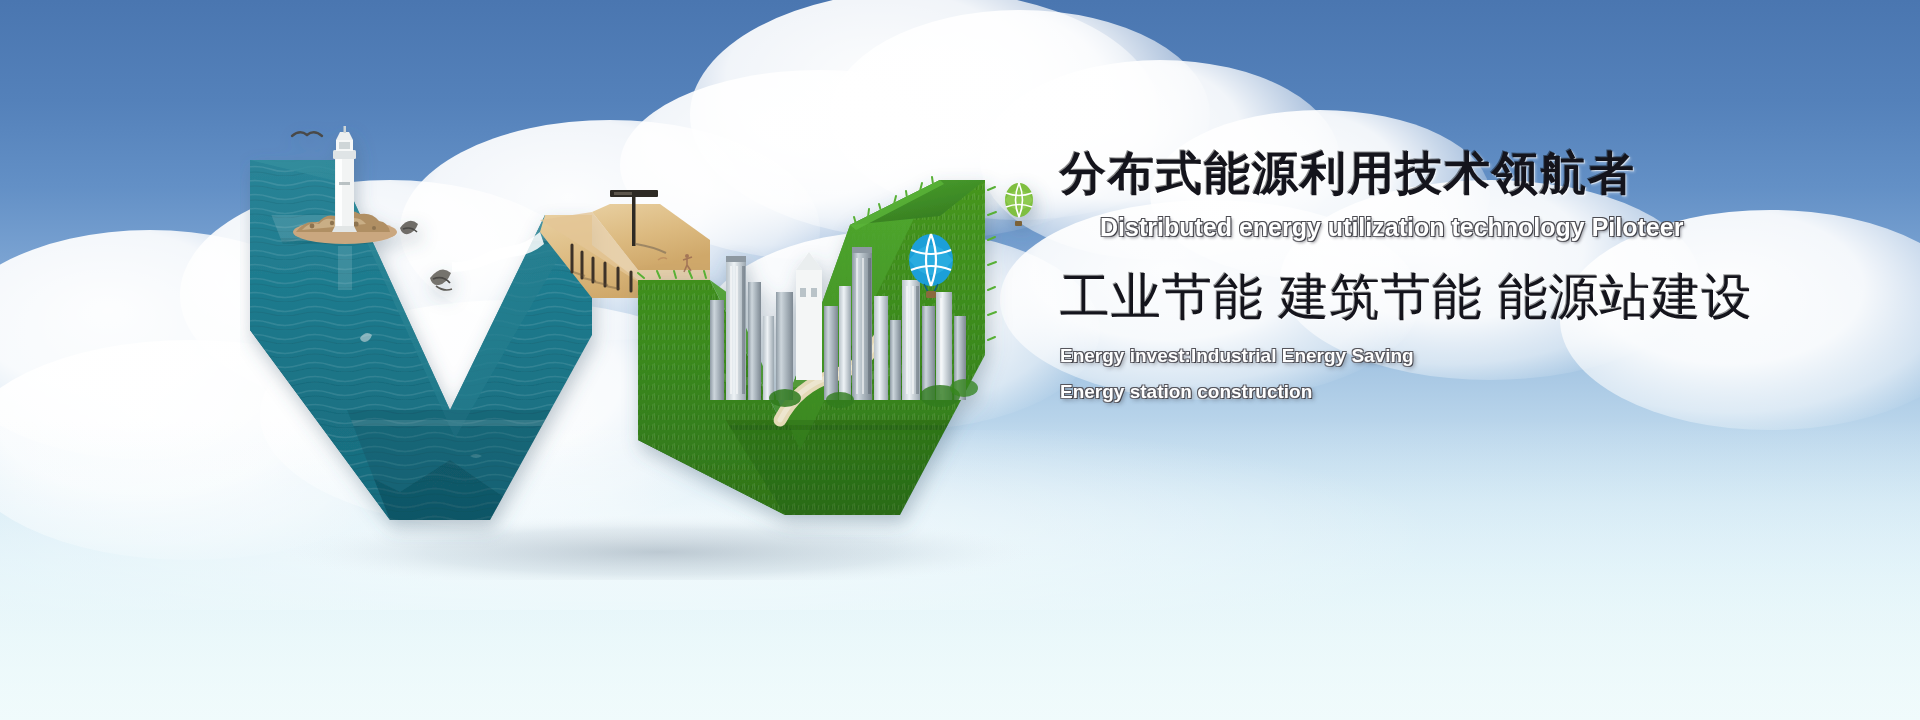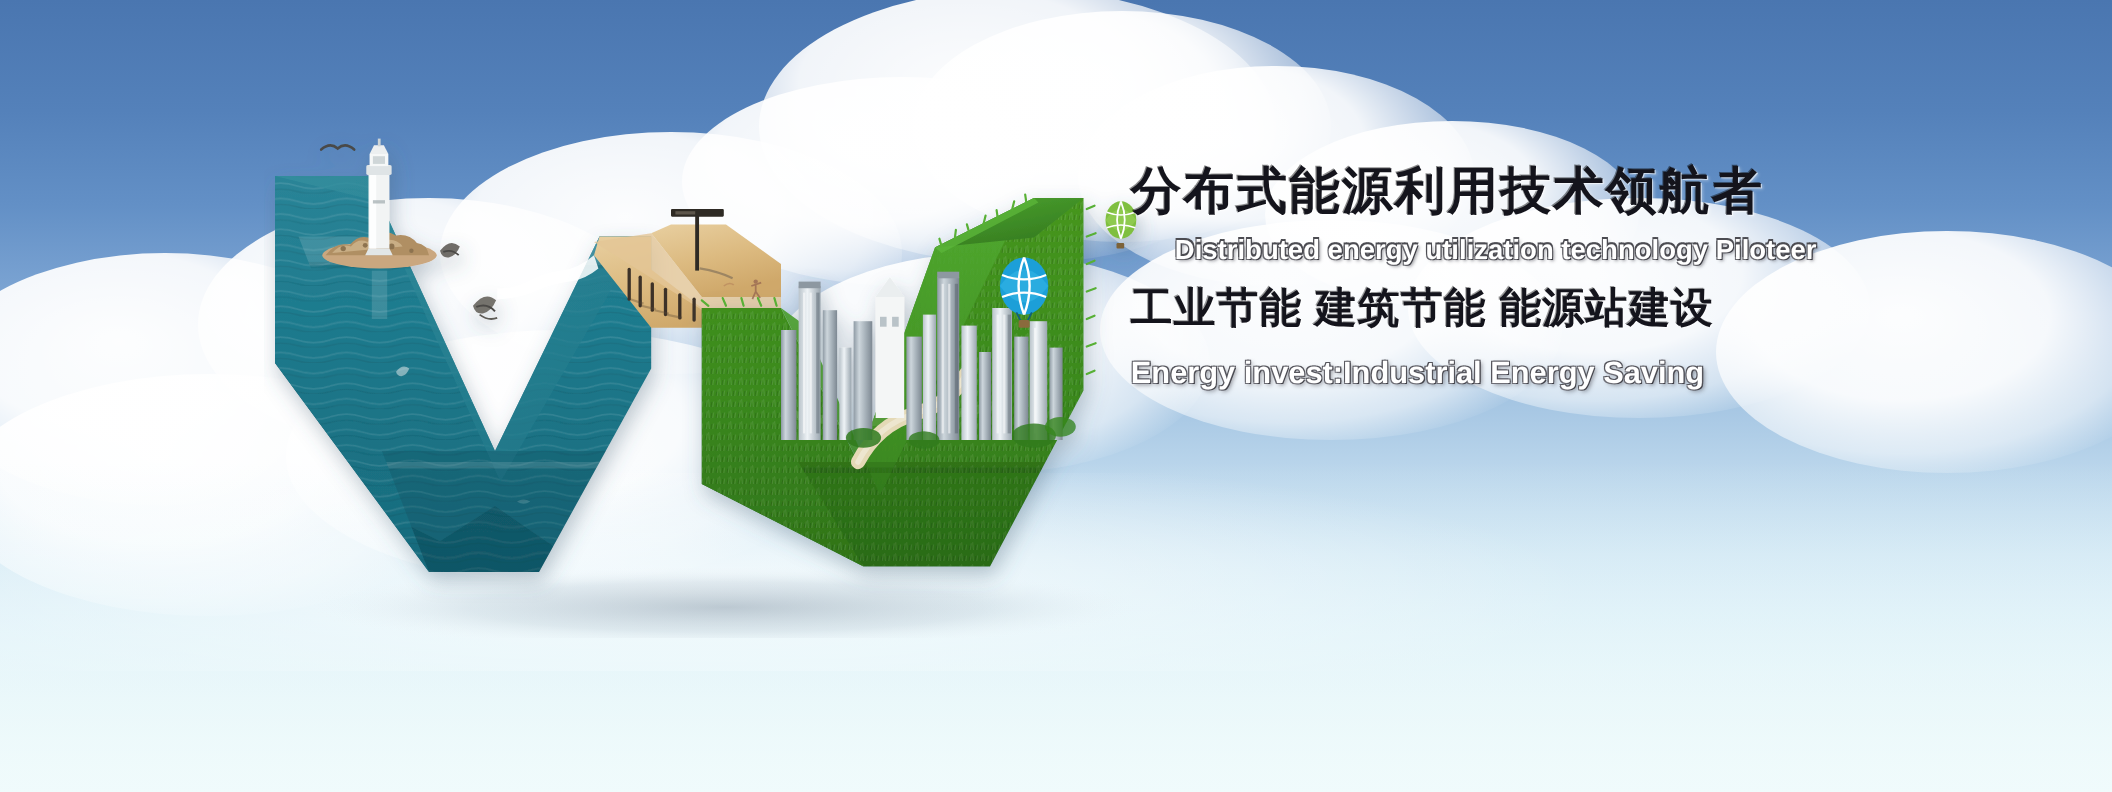--- a/index.html
+++ b/index.html
@@ -65,21 +65,21 @@
     position: absolute;
     left: 240px;
     top: 120px;
     width: 840px;
     height: 460px;
   }
 
   
   .text-block {
     position: absolute;
-    left: 1028px;
+    left: 1060px;
     top: 150px;
     width: 830px;
   }
   .line-cn-main {
     font-size: 46px;
     font-weight: bold;
     letter-spacing: 2px;
     color: #14141c;
     line-height: 1.0;
     white-space: nowrap;
@@ -109,34 +109,34 @@
     font-weight: bold;
     letter-spacing: 2px;
     color: #14141c;
     line-height: 1.0;
     white-space: nowrap;
     text-shadow:
        1px  1px 0 rgba(255,255,255,0.55),
       -1px -1px 0 rgba(0,0,0,0.40);
   }
   .line-cn-items {
-    margin-top: 22px;
-    font-size: 38px;
-    font-weight: bold;
+    margin-top: 32px;
+    font-size: 50px;
+    font-weight: normal;
     letter-spacing: 1px;
     color: #14141c;
     line-height: 1.0;
     white-space: nowrap;
     text-shadow:
        1px  1px 0 rgba(255,255,255,0.55),
       -1px -1px 0 rgba(0,0,0,0.40);
   }
   .line-en-item {
     margin-top: 16px;
-    font-size: 28px;
+    font-size: 19px;
     font-weight: bold;
     color: #ffffff;
     line-height: 1.05;
     white-space: nowrap;
     text-shadow:
       -1px -1px 0 #55555c,
        1px -1px 0 #55555c,
       -1px  1px 0 #6e6e76,
        1px  1px 0 #43434a,
        2px  2px 4px rgba(45,45,55,0.5);
@@ -461,15 +461,16 @@
     <div class="line-cn-main">分布式能源利用技术领航者</div>
 
     <div class="line-en-sub">Distributed energy utilization technology Piloteer</div>
 
 
     <div class="line-cn-items">工业节能  建筑节能  能源站建设</div>
 
     <div class="line-en-item first">Energy invest:Industrial Energy Saving</div>
 
 
+    <div class="line-en-item">Energy station construction</div>
   </div>
 
 </div>
 
 </body></html>

